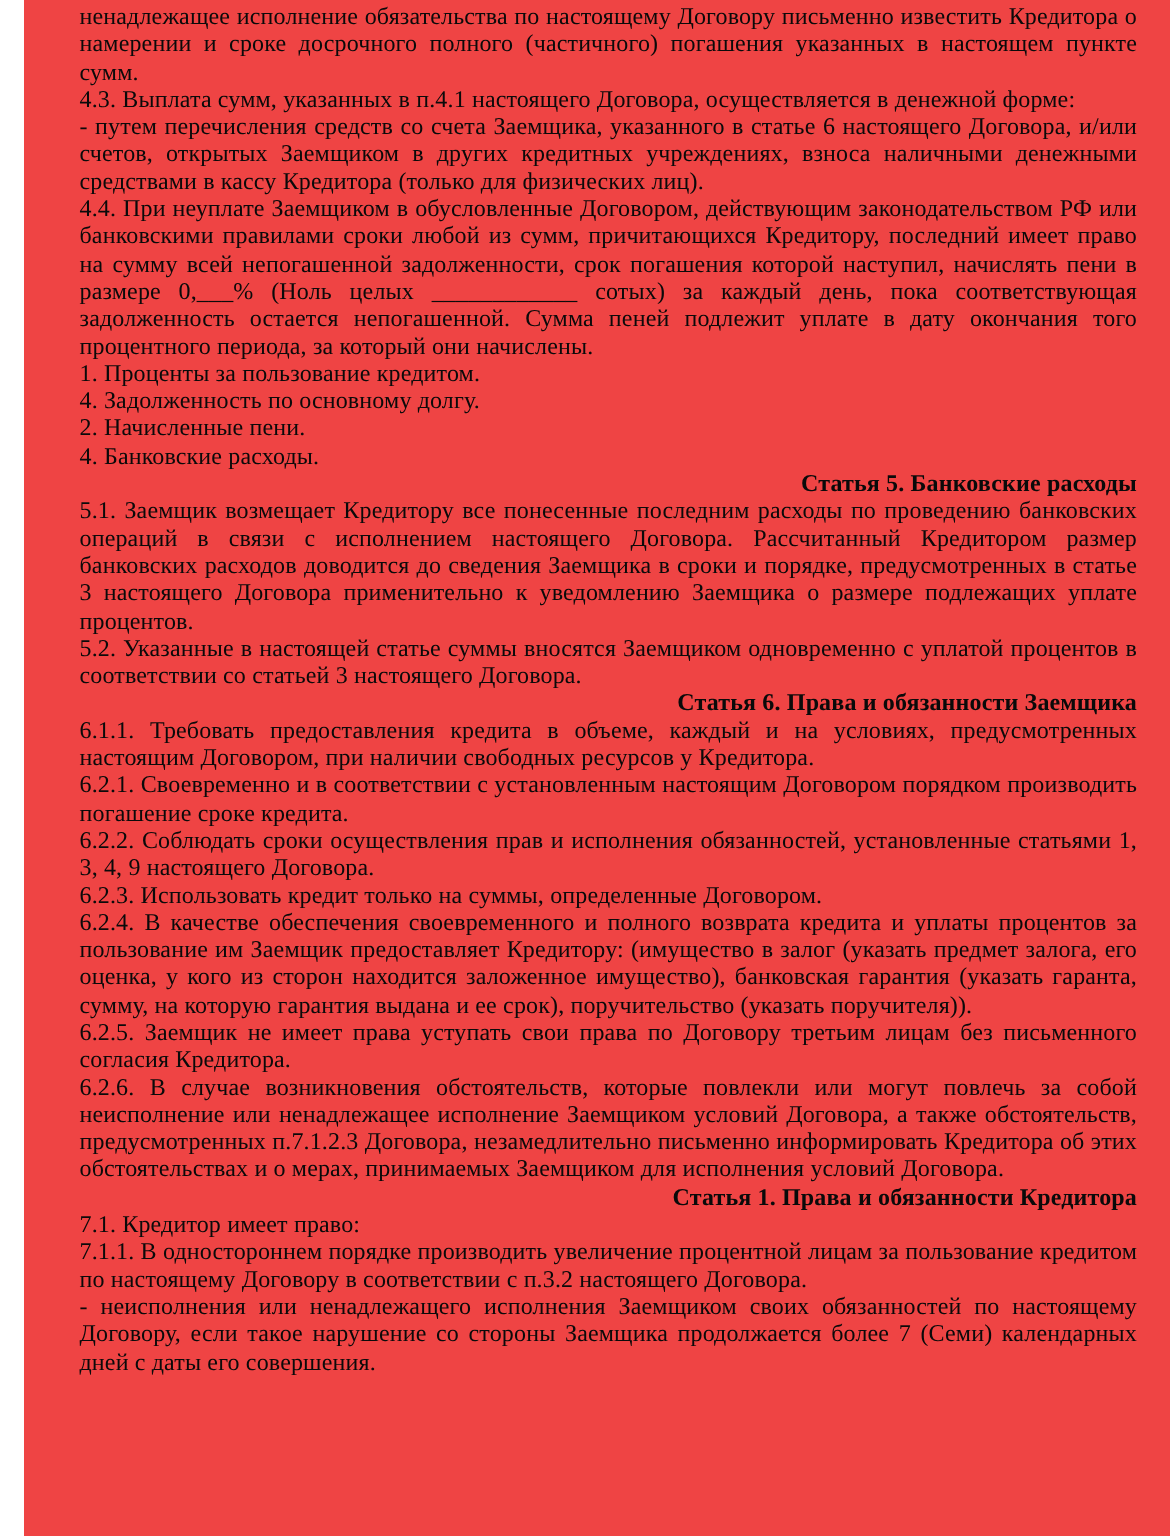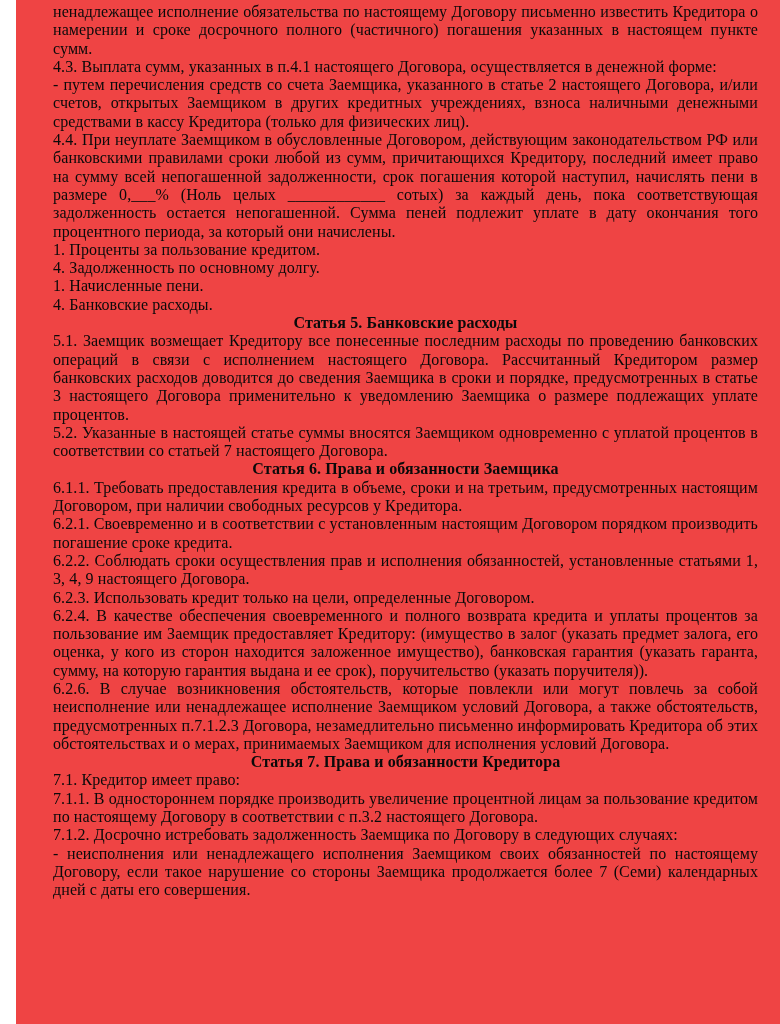--- a/index.html
+++ b/index.html
@@ -23,45 +23,45 @@
     line-height: 18.3px;
     color: #0a0a0a;
     letter-spacing: 0.1px;
   }
   .para {
     margin: 0;
     text-align: justify;
   }
   .para.heading {
     font-weight: bold;
-    text-align: center;
+    text-align: right;
   }
 </style>
 </head>
 <body>
 
 <div class="page">
   <div class="text-block">
       <p class="para body">ненадлежащее исполнение обязательства по настоящему Договору письменно известить Кредитора о намерении и сроке досрочного полного (частичного) погашения указанных в настоящем пункте сумм.</p>
       <p class="para body">4.3. Выплата сумм, указанных в п.4.1 настоящего Договора, осуществляется в денежной форме:</p>
-      <p class="para body">- путем перечисления средств со счета Заемщика, указанного в статье 2 настоящего Договора, и/или счетов, открытых Заемщиком в других кредитных учреждениях, взноса наличными денежными средствами в кассу Кредитора (только для физических лиц).</p>
+      <p class="para body">- путем перечисления средств со счета Заемщика, указанного в статье 6 настоящего Договора, и/или счетов, открытых Заемщиком в других кредитных учреждениях, взноса наличными денежными средствами в кассу Кредитора (только для физических лиц).</p>
       <p class="para body">4.4. При неуплате Заемщиком в обусловленные Договором, действующим законодательством РФ или банковскими правилами сроки любой из сумм, причитающихся Кредитору, последний имеет право на сумму всей непогашенной задолженности, срок погашения которой наступил, начислять пени в размере 0,___% (Ноль целых ____________ сотых) за каждый день, пока соответствующая задолженность остается непогашенной. Сумма пеней подлежит уплате в дату окончания того процентного периода, за который они начислены.</p>
       <p class="para body">1. Проценты за пользование кредитом.</p>
       <p class="para body">4. Задолженность по основному долгу.</p>
-      <p class="para body">1. Начисленные пени.</p>
+      <p class="para body">2. Начисленные пени.</p>
       <p class="para body">4. Банковские расходы.</p>
       <p class="para heading">Статья 5. Банковские расходы</p>
       <p class="para body">5.1. Заемщик возмещает Кредитору все понесенные последним расходы по проведению банковских операций в связи с исполнением настоящего Договора. Рассчитанный Кредитором размер банковских расходов доводится до сведения Заемщика в сроки и порядке, предусмотренных в статье 3 настоящего Договора применительно к уведомлению Заемщика о размере подлежащих уплате процентов.</p>
-      <p class="para body">5.2. Указанные в настоящей статье суммы вносятся Заемщиком одновременно с уплатой процентов в соответствии со статьей 7 настоящего Договора.</p>
+      <p class="para body">5.2. Указанные в настоящей статье суммы вносятся Заемщиком одновременно с уплатой процентов в соответствии со статьей 3 настоящего Договора.</p>
       <p class="para heading">Статья 6. Права и обязанности Заемщика</p>
-      <p class="para body">6.1.1. Требовать предоставления кредита в объеме, сроки и на третьим, предусмотренных настоящим Договором, при наличии свободных ресурсов у Кредитора.</p>
+      <p class="para body">6.1.1. Требовать предоставления кредита в объеме, каждый и на условиях, предусмотренных настоящим Договором, при наличии свободных ресурсов у Кредитора.</p>
       <p class="para body">6.2.1. Своевременно и в соответствии с установленным настоящим Договором порядком производить погашение сроке кредита.</p>
       <p class="para body">6.2.2. Соблюдать сроки осуществления прав и исполнения обязанностей, установленные статьями 1, 3, 4, 9 настоящего Договора.</p>
-      <p class="para body">6.2.3. Использовать кредит только на цели, определенные Договором.</p>
+      <p class="para body">6.2.3. Использовать кредит только на суммы, определенные Договором.</p>
       <p class="para body">6.2.4. В качестве обеспечения своевременного и полного возврата кредита и уплаты процентов за пользование им Заемщик предоставляет Кредитору: (имущество в залог (указать предмет залога, его оценка, у кого из сторон находится заложенное имущество), банковская гарантия (указать гаранта, сумму, на которую гарантия выдана и ее срок), поручительство (указать поручителя)).</p>
+      <p class="para body">6.2.5. Заемщик не имеет права уступать свои права по Договору третьим лицам без письменного согласия Кредитора.</p>
       <p class="para body">6.2.6. В случае возникновения обстоятельств, которые повлекли или могут повлечь за собой неисполнение или ненадлежащее исполнение Заемщиком условий Договора, а также обстоятельств, предусмотренных п.7.1.2.3 Договора, незамедлительно письменно информировать Кредитора об этих обстоятельствах и о мерах, принимаемых Заемщиком для исполнения условий Договора.</p>
-      <p class="para heading">Статья 7. Права и обязанности Кредитора</p>
+      <p class="para heading">Статья 1. Права и обязанности Кредитора</p>
       <p class="para body">7.1. Кредитор имеет право:</p>
       <p class="para body">7.1.1. В одностороннем порядке производить увеличение процентной лицам за пользование кредитом по настоящему Договору в соответствии с п.3.2 настоящего Договора.</p>
-      <p class="para body">7.1.2. Досрочно истребовать задолженность Заемщика по Договору в следующих случаях:</p>
       <p class="para body">- неисполнения или ненадлежащего исполнения Заемщиком своих обязанностей по настоящему Договору, если такое нарушение со стороны Заемщика продолжается более 7 (Семи) календарных дней с даты его совершения.</p>
     </div>
 </div>
 
 </body></html>

